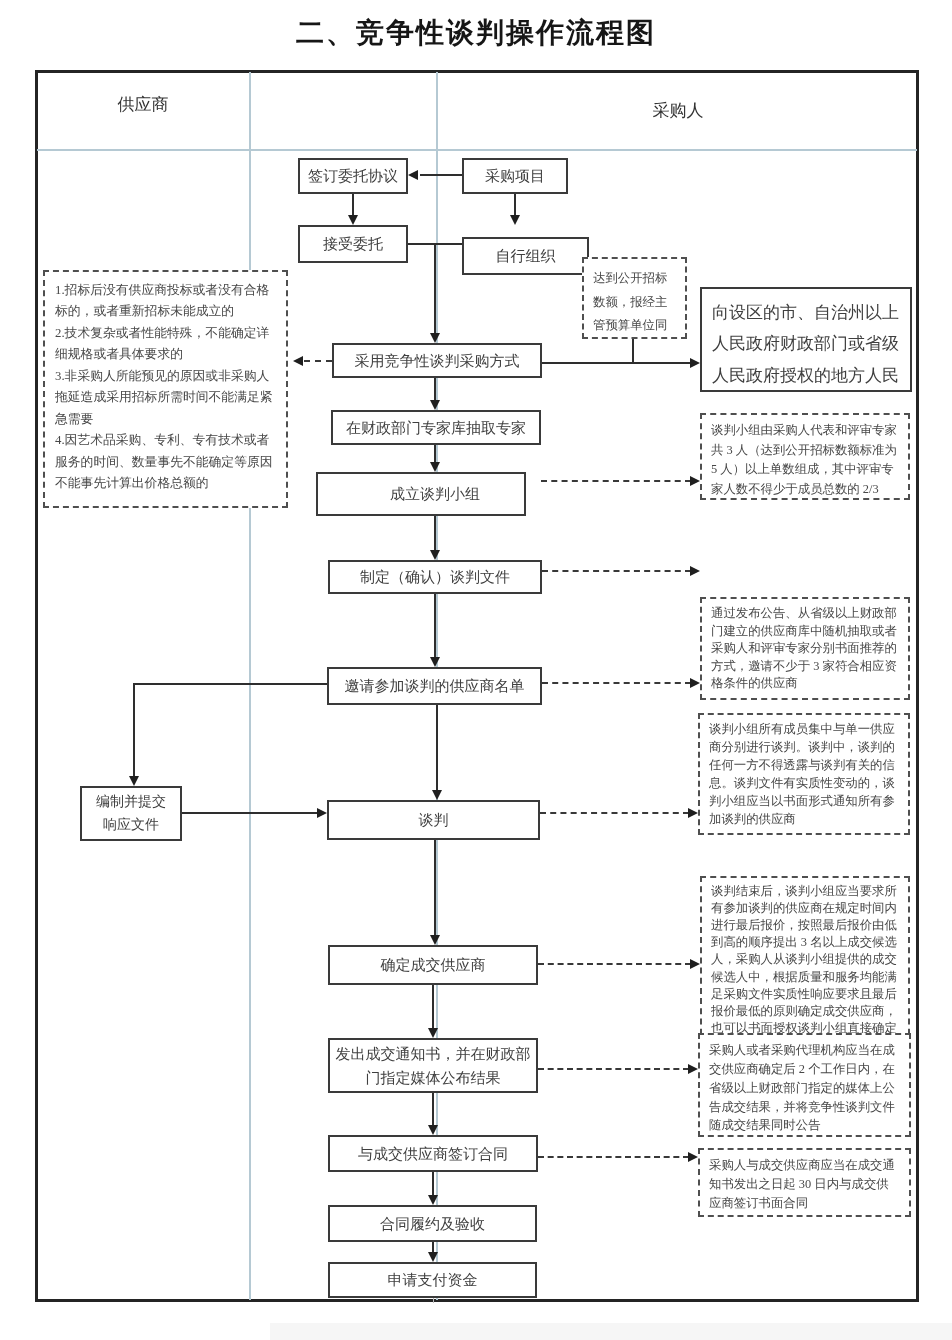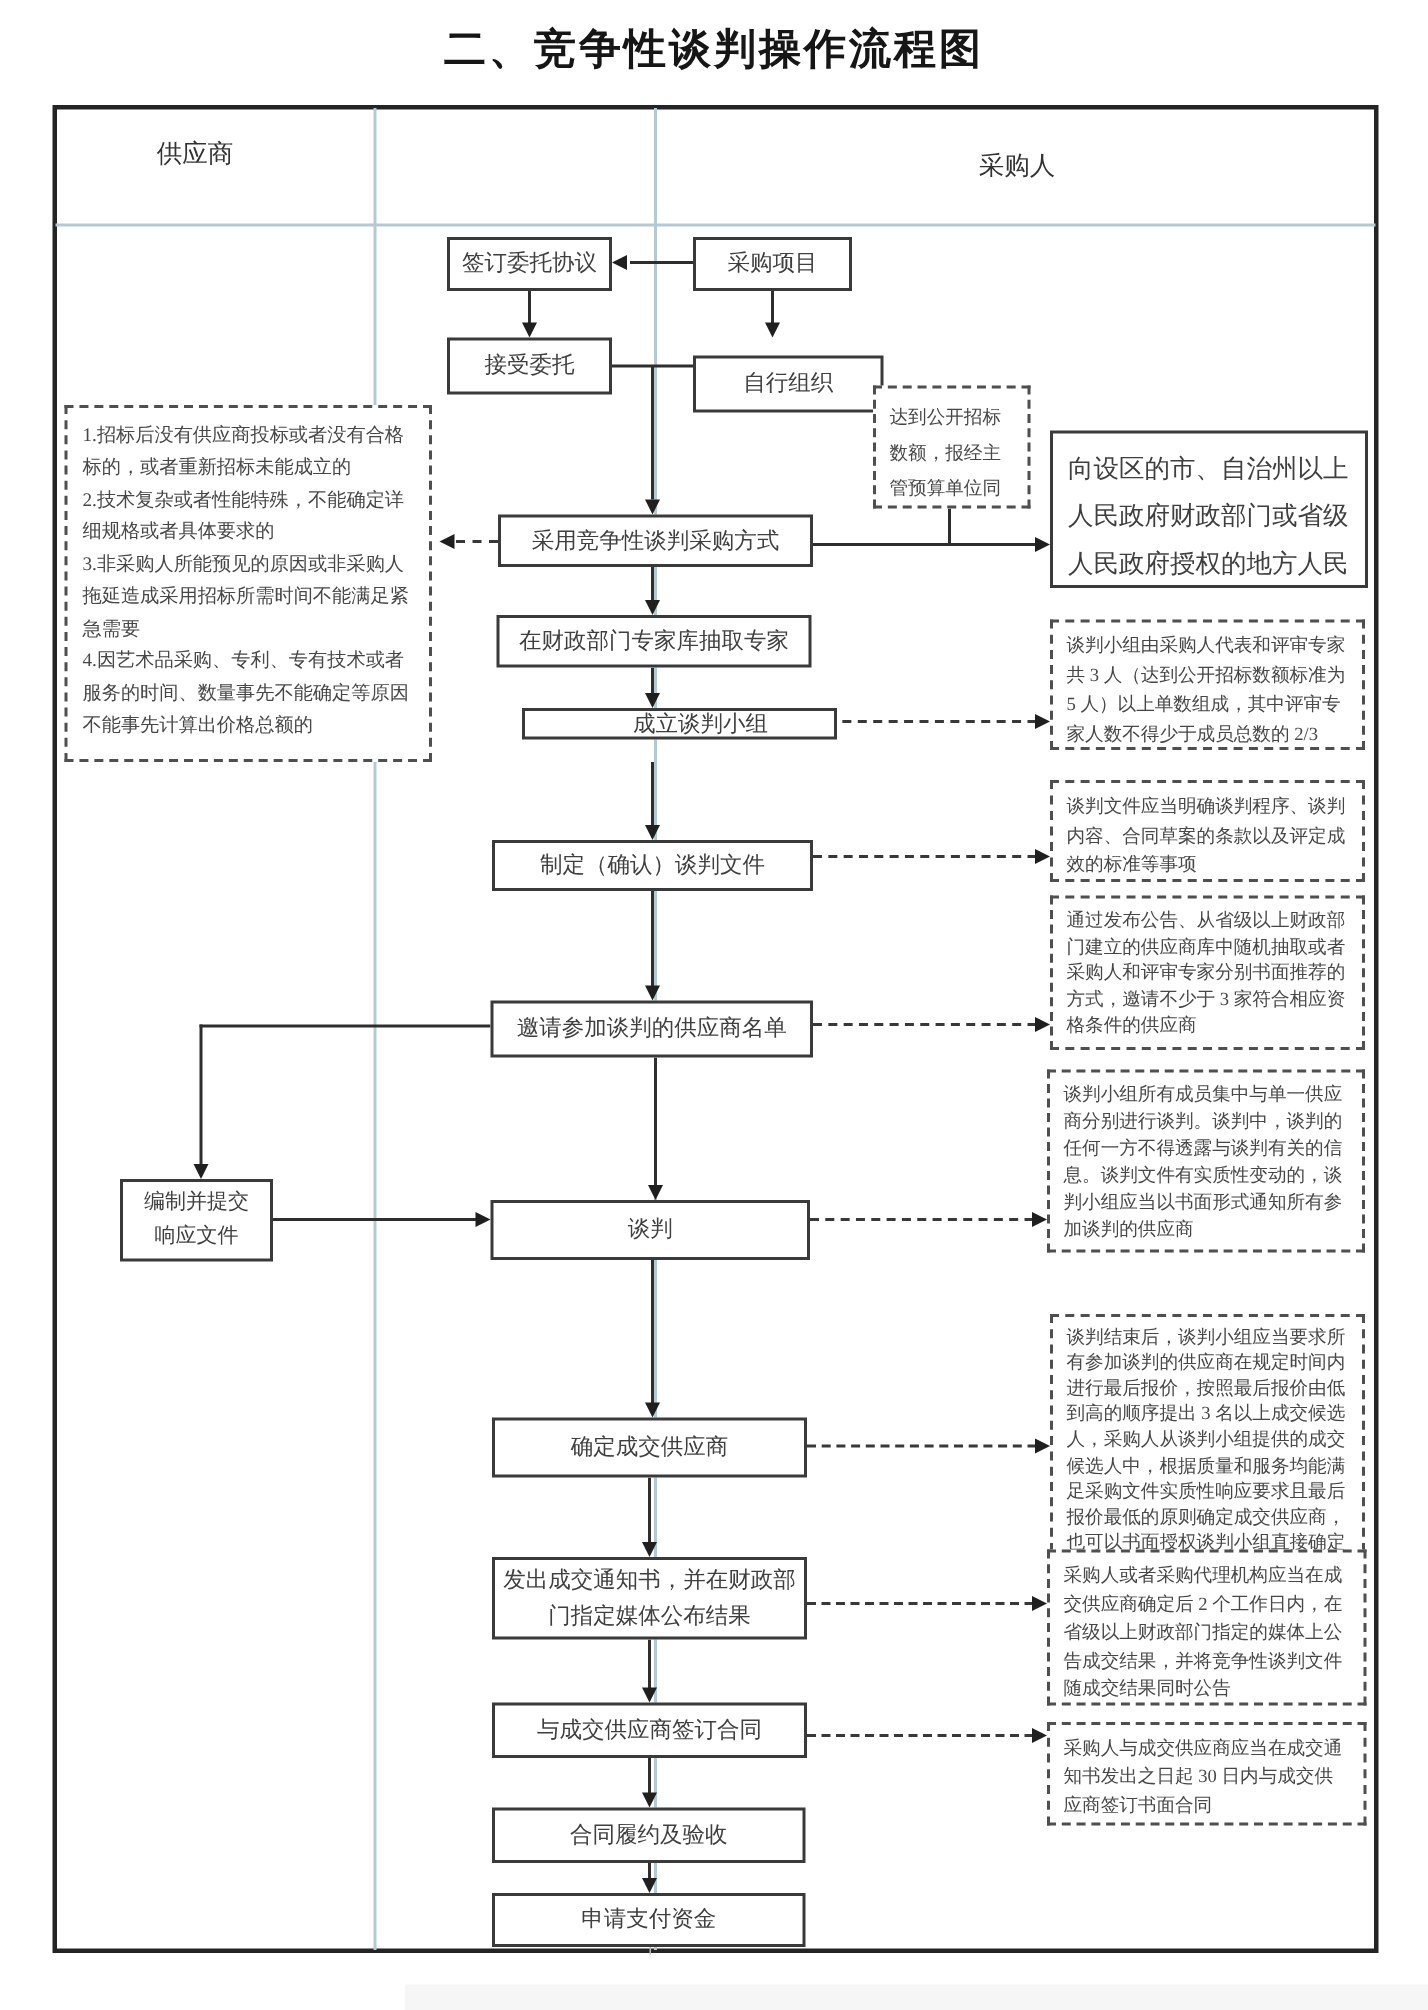--- a/index.html
+++ b/index.html
@@ -38,30 +38,30 @@
 
   <div class="title">二、竞争性谈判操作流程图</div>
 
   <div class="board"></div>
   <div class="footer-strip"></div>
 
   <div class="lane-v" style="left:249px;top:72px;height:1228px;"></div>
   <div class="lane-v" style="left:436px;top:72px;height:1228px;"></div>
   <div class="lane-h" style="left:37px;top:149px;width:880px;"></div>
 
-  <div class="lane-label" style="left:80px;top:90px;width:100px;font-family:Liberation Mono, monospace;">供应商</div>
+  <div class="lane-label" style="left:93px;top:90px;width:100px;">供应商</div>
   <div class="lane-label" style="left:598px;top:96px;width:160px;">采购人</div>
 
   <div class="fbox" style="left:298px;top:158px;width:110px;height:36px;">签订委托协议</div>
   <div class="fbox" style="left:462px;top:158px;width:106px;height:36px;">采购项目</div>
   <div class="fbox" style="left:298px;top:225px;width:110px;height:38px;">接受委托</div>
   <div class="fbox" style="left:462px;top:237px;width:127px;height:38px;">自行组织</div>
   <div class="fbox" style="left:332px;top:343px;width:210px;height:35px;">采用竞争性谈判采购方式</div>
   <div class="fbox" style="left:331px;top:410px;width:210px;height:35px;">在财政部门专家库抽取专家</div>
-  <div class="fbox" style="left:348px;top:472px;width:210px;height:21px;padding-left:32px;">成立谈判小组</div>
+  <div class="fbox" style="left:316px;top:472px;width:210px;height:44px;padding-left:32px;">成立谈判小组</div>
   <div class="fbox" style="left:328px;top:560px;width:214px;height:34px;">制定（确认）谈判文件</div>
   <div class="fbox" style="left:327px;top:667px;width:215px;height:38px;">邀请参加谈判的供应商名单</div>
   <div class="fbox" style="left:327px;top:800px;width:213px;height:40px;">谈判</div>
   <div class="fbox" style="left:328px;top:945px;width:210px;height:40px;">确定成交供应商</div>
   <div class="fbox" style="left:328px;top:1038px;width:210px;height:55px;">发出成交通知书，并在财政部门指定媒体公布结果</div>
   <div class="fbox" style="left:328px;top:1135px;width:210px;height:37px;">与成交供应商签订合同</div>
   <div class="fbox" style="left:328px;top:1205px;width:209px;height:37px;">合同履约及验收</div>
   <div class="fbox" style="left:328px;top:1262px;width:209px;height:36px;">申请支付资金</div>
   <div class="fbox" style="left:80px;top:786px;width:102px;height:55px;font-size:14px;text-align:center;">
     <span>
@@ -70,21 +70,20 @@
     </span>
   </div>
 
   <div class="note reasons" style="left:43px;top:270px;width:245px;height:238px;">1.招标后没有供应商投标或者没有合格标的，或者重新招标未能成立的
 2.技术复杂或者性能特殊，不能确定详细规格或者具体要求的
 3.非采购人所能预见的原因或非采购人拖延造成采用招标所需时间不能满足紧急需要
 4.因艺术品采购、专利、专有技术或者服务的时间、数量事先不能确定等原因不能事先计算出价格总额的</div>
   <div class="note threshold" style="left:582px;top:257px;width:105px;height:82px;">达到公开招标数额，报经主管预算单位同</div>
   <div class="note solid approval" style="left:700px;top:287px;width:212px;height:105px;">向设区的市、自治州以上人民政府财政部门或省级人民政府授权的地方人民政府财政部门申请批准</div>
   <div class="note" style="left:700px;top:413px;width:210px;height:87px;line-height:1.58;">谈判小组由采购人代表和评审专家共 3 人（达到公开招标数额标准为 5 人）以上单数组成，其中评审专家人数不得少于成员总数的 2/3</div>
-  <div class="note" style="left:700px;top:520px;width:210px;height:68px;line-height:1.58;">谈判文件应当明确谈判程序、谈判内容、合同草案的条款以及评定成效的标准等事项</div>
   <div class="note" style="left:700px;top:597px;width:210px;height:103px;line-height:1.42;">通过发布公告、从省级以上财政部门建立的供应商库中随机抽取或者采购人和评审专家分别书面推荐的方式，邀请不少于 3 家符合相应资格条件的供应商</div>
   <div class="note" style="left:698px;top:713px;width:212px;height:122px;line-height:1.45;">谈判小组所有成员集中与单一供应商分别进行谈判。谈判中，谈判的任何一方不得透露与谈判有关的信息。谈判文件有实质性变动的，谈判小组应当以书面形式通知所有参加谈判的供应商</div>
   <div class="note tight" style="left:700px;top:876px;width:210px;height:179px;">谈判结束后，谈判小组应当要求所有参加谈判的供应商在规定时间内进行最后报价，按照最后报价由低到高的顺序提出 3 名以上成交候选人，采购人从谈判小组提供的成交候选人中，根据质量和服务均能满足采购文件实质性响应要求且最后报价最低的原则确定成交供应商，也可以书面授权谈判小组直接确定</div>
   <div class="note" style="left:698px;top:1033px;width:213px;height:104px;line-height:1.52;">采购人或者采购代理机构应当在成交供应商确定后 2 个工作日内，在省级以上财政部门指定的媒体上公告成交结果，并将竞争性谈判文件随成交结果同时公告</div>
   <div class="note" style="left:698px;top:1148px;width:213px;height:69px;line-height:1.52;">采购人与成交供应商应当在成交通知书发出之日起 30 日内与成交供应商签订书面合同</div>
 
   <div class="hl" style="left:420px;top:174px;width:42px;height:2px;"></div>
   <div class="ah left" style="left:408px;top:170px;"></div>
 
   <div class="vl" style="left:352px;top:194px;width:2px;height:22px;"></div>

